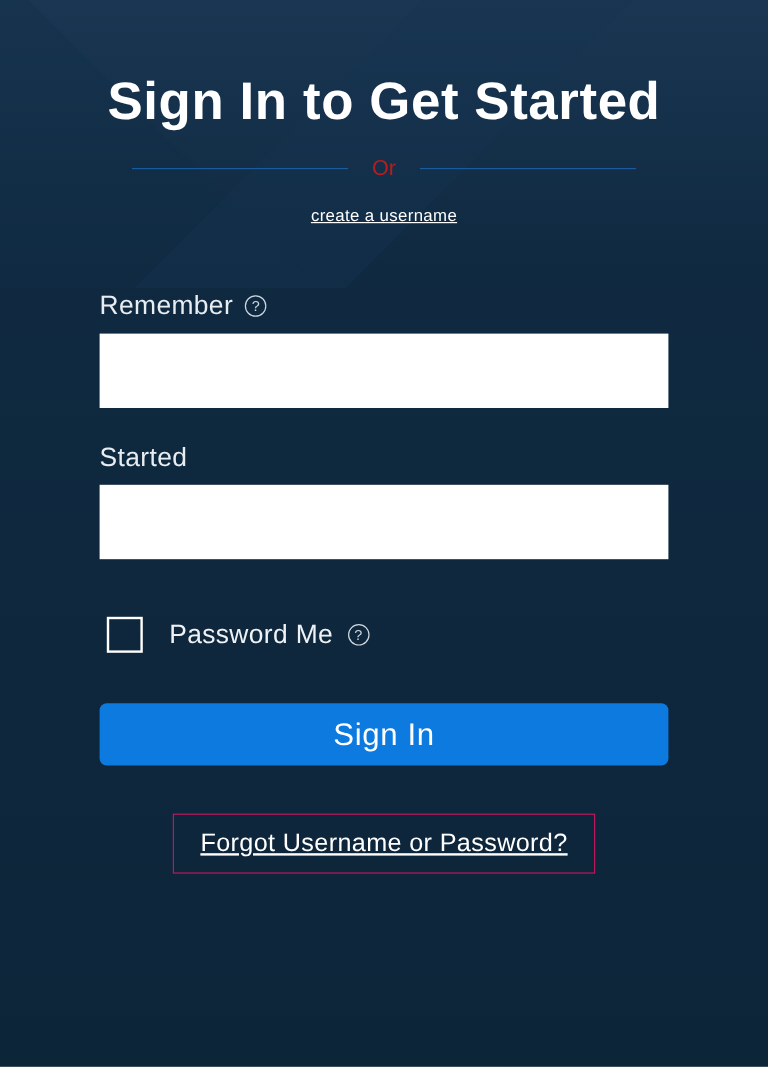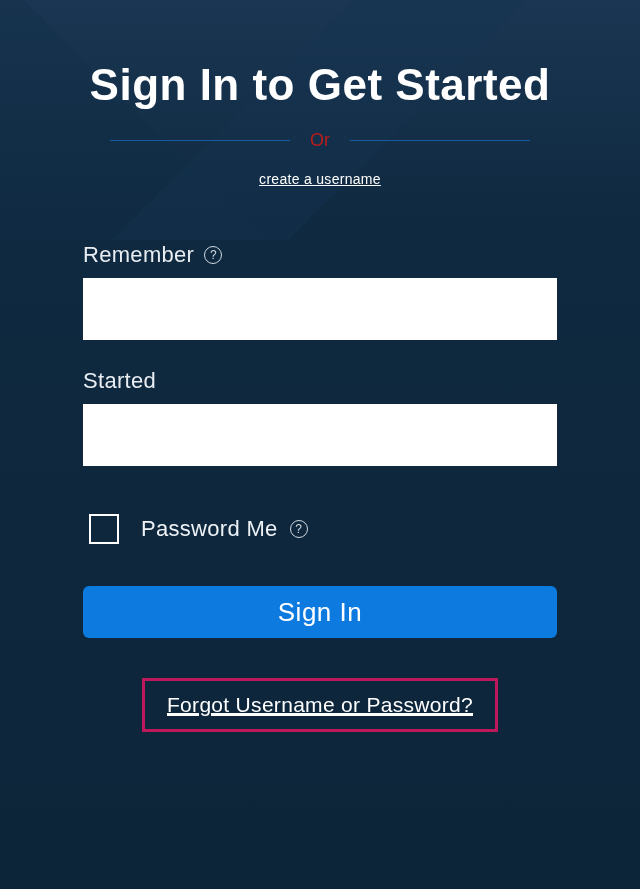--- a/index.html
+++ b/index.html
@@ -166,23 +166,22 @@
       letter-spacing: 0.5px;
     }
     
     .forgot-wrapper {
       margin-top: 40px;
       display: flex;
       justify-content: center;
     }
     
     .forgot-highlight {
-      border: 3px solid #be185d;
+      border: 1px solid #be185d;
       padding: 12px 22px;
-      text-decoration: underline;
     }
     
     .forgot-link {
       font-size: 21px;
       color: #ffffff;
       text-decoration: underline;
       cursor: pointer;
       font-weight: 300;
       letter-spacing: 0.3px;
     }

